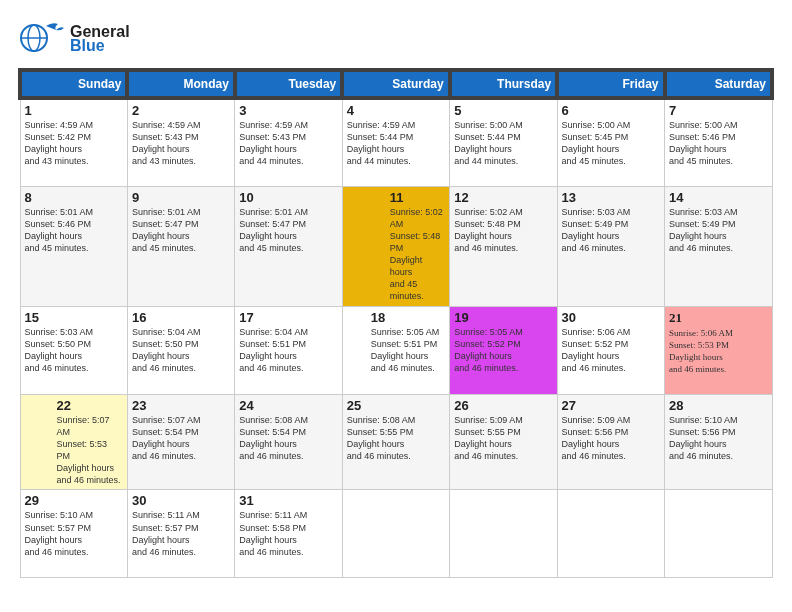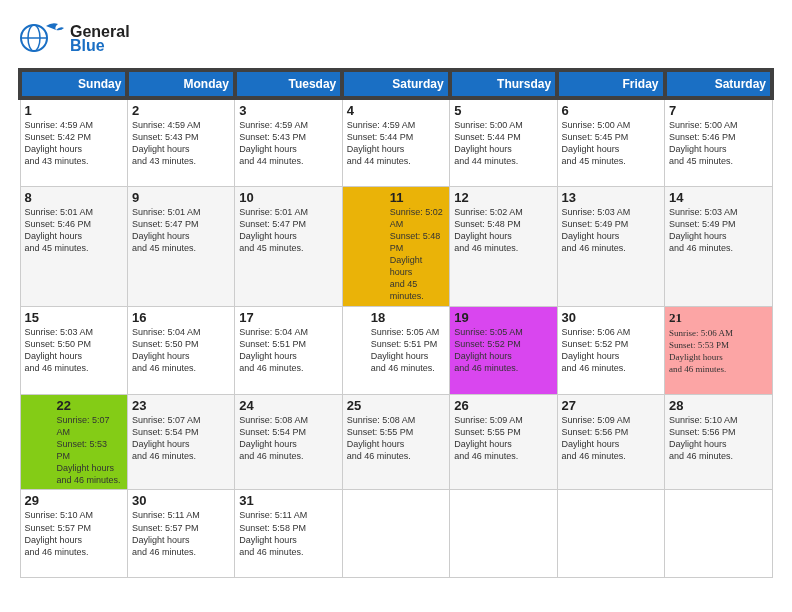--- a/index.html
+++ b/index.html
@@ -317,21 +317,21 @@
         <span class="day-num">21</span>
         <div class="day-info">
           Sunrise: 5:06 AM<br>
           Sunset: 5:53 PM<br>
           Daylight hours<br>
           and 46 minutes.
         </div>
       </td>
         </tr>
         <tr>
-          <td style="background: #84cc16; padding-left: 36px;">
+          <td style="background: #fef9c3; padding-left: 36px;">
         <span class="day-num">22</span>
         <div class="day-info">
           Sunrise: 5:07 AM<br>
           Sunset: 5:53 PM<br>
           Daylight hours<br>
           and 46 minutes.
         </div>
       </td>
           <td style="background: rgb(245, 245, 245);">
         <span class="day-num">23</span>

